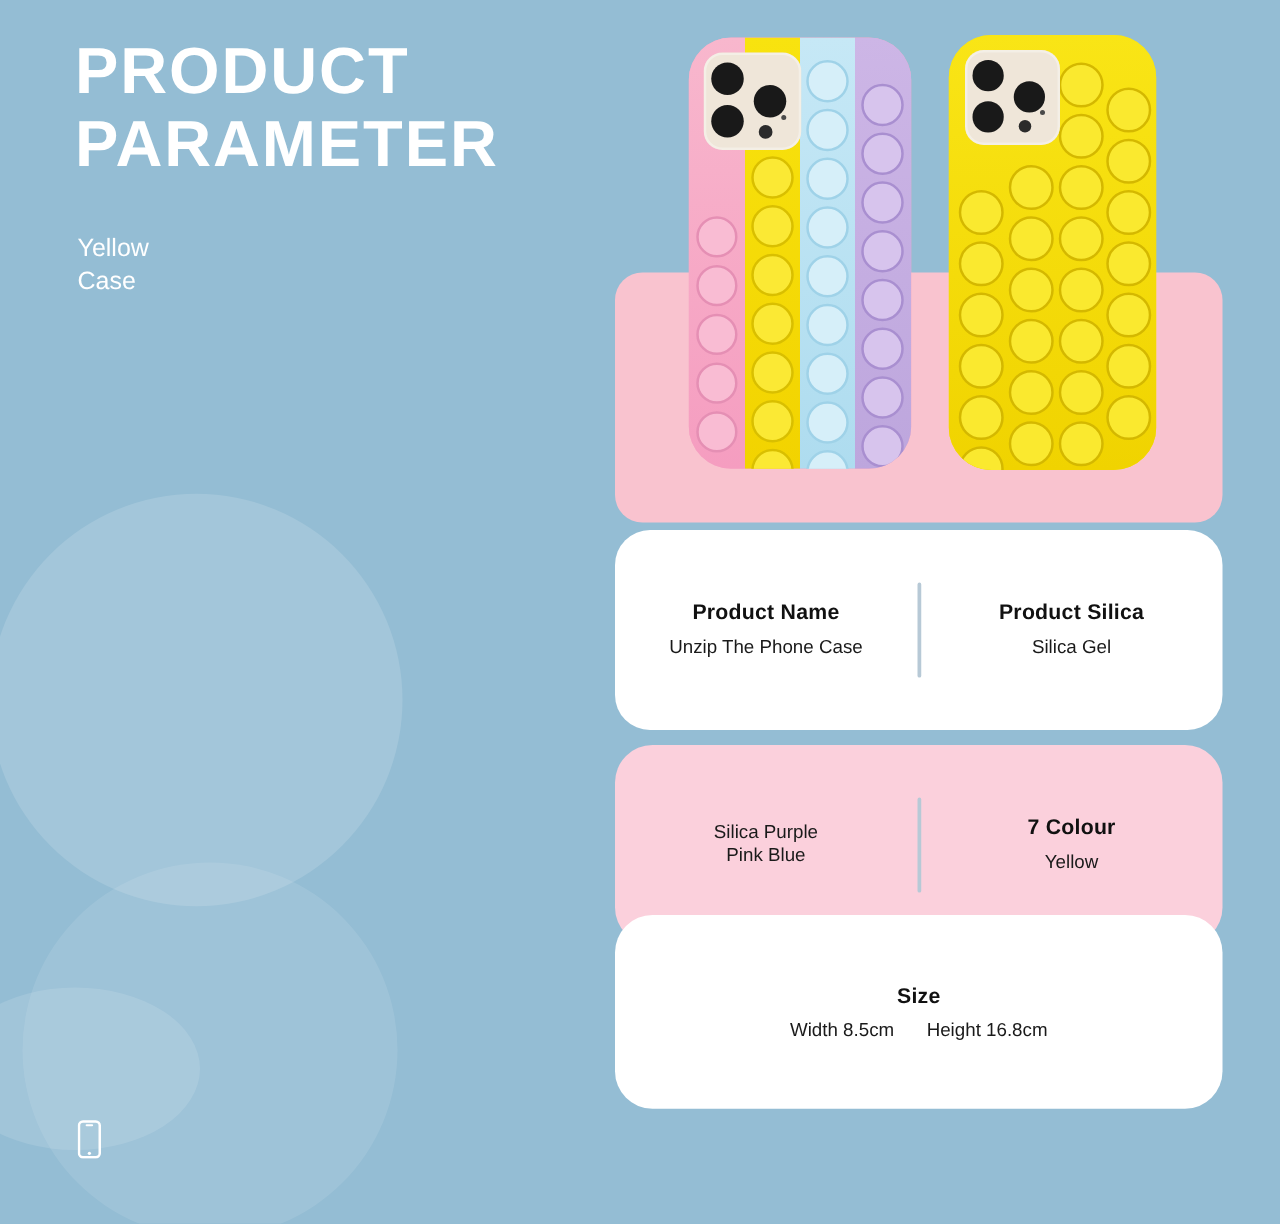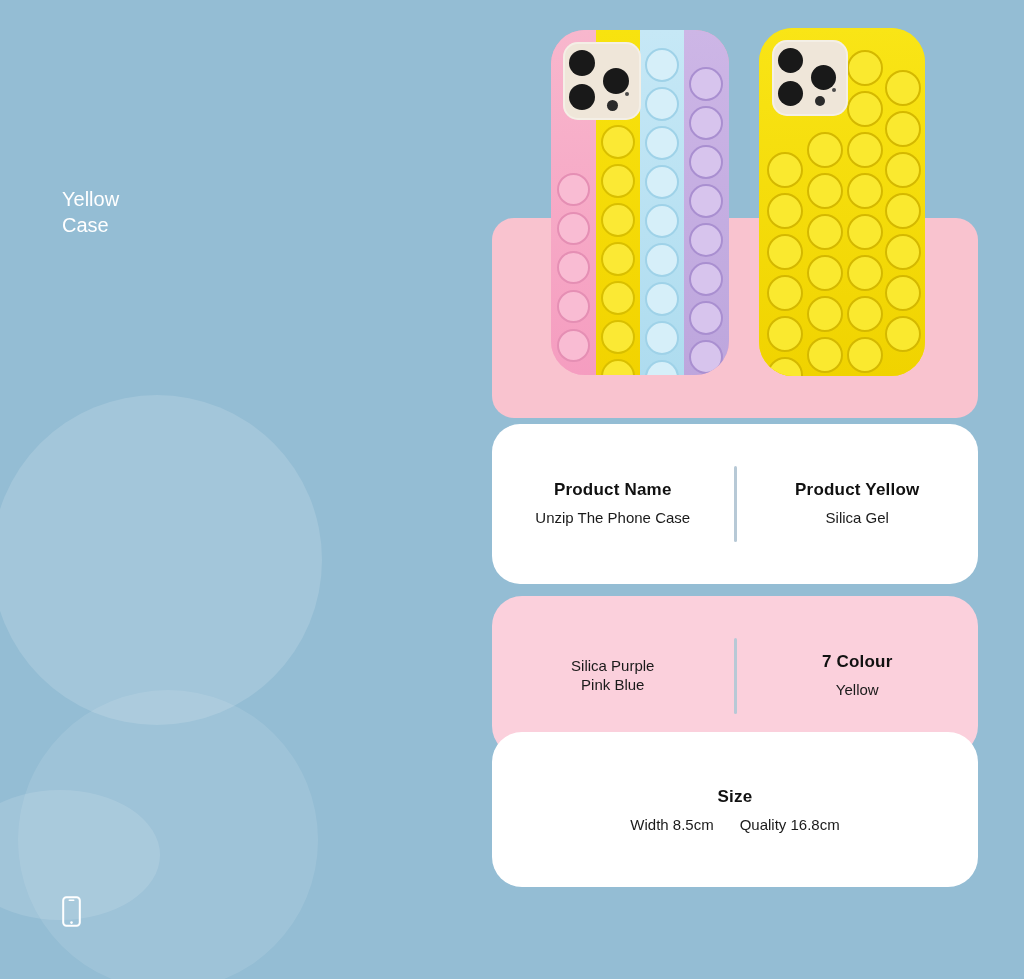--- a/index.html
+++ b/index.html
@@ -183,20 +183,24 @@
 </style>
 </head>
 <body>
 
 <div id="stage">
 
   <div class="deco-circle deco-big"></div>
   <div class="deco-circle deco-mid"></div>
   <div class="deco-circle deco-small"></div>
 
+  <div class="headline">
+    <span class="l1">PRODUCT</span>
+    <span class="l2">PARAMETER</span>
+  </div>
 
   <div class="subtitle">
     <span>Yellow</span>
     <span>Case</span>
   </div>
 
   <svg class="corner-phone-icon" viewBox="0 0 19 31">
     <rect x="1.2" y="1.2" width="16.6" height="28.6" rx="3.2" ry="3.2" fill="none" stroke="#ffffff" stroke-width="2"></rect>
     <rect x="6.5" y="3.4" width="6" height="1.6" rx="0.8" fill="#ffffff"></rect>
     <circle cx="9.5" cy="26.6" r="1.3" fill="#ffffff"></circle>
@@ -296,21 +300,21 @@
   </div>
 
   <div class="spec-card card-white card-1">
     <div class="card-inner">
       <div class="spec-col">
         <div class="spec-title">Product Name</div>
         <div class="spec-value">Unzip The Phone Case</div>
       </div>
       <div class="divider"></div>
       <div class="spec-col">
-        <div class="spec-title">Product Yellow</div>
+        <div class="spec-title">Product Silica</div>
         <div class="spec-value">Silica Gel</div>
       </div>
     </div>
   </div>
 
   <div class="spec-card card-pink card-2">
     <div class="card-inner">
       <div class="spec-col">
         <div class="spec-value">
           <span class="vline">Silica Purple</span>
@@ -323,18 +327,18 @@
         <div class="spec-value">Yellow</div>
       </div>
     </div>
   </div>
 
   <div class="spec-card card-white card-3">
     <div class="card-inner" style="flex-direction:column;">
       <div class="spec-title">Size</div>
       <div class="size-values">
         <span>Width 8.5cm</span>
-        <span>Quality 16.8cm</span>
+        <span>Height 16.8cm</span>
       </div>
     </div>
   </div>
 
 </div>
 
 </body></html>

